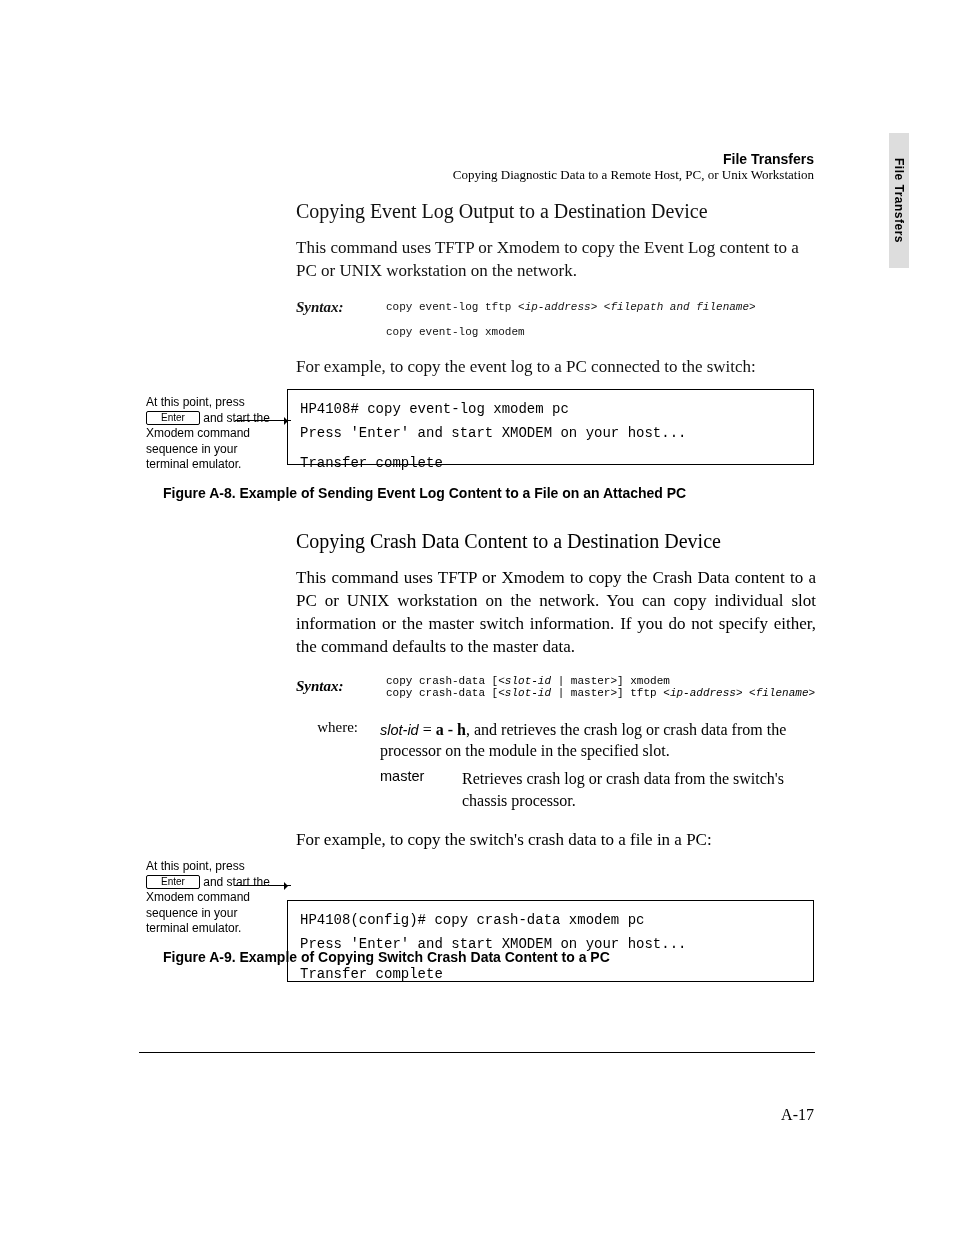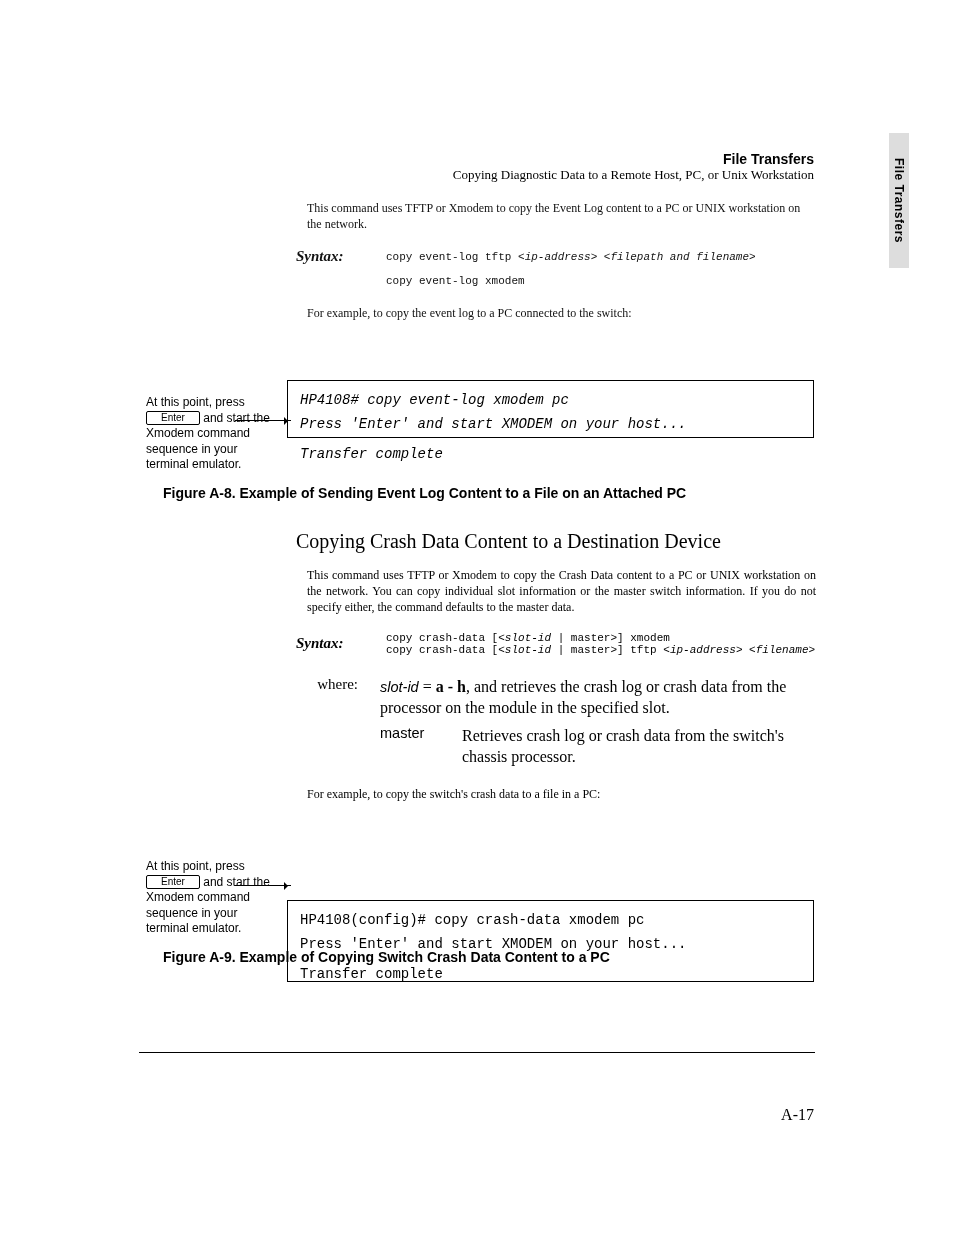--- a/index.html
+++ b/index.html
@@ -54,23 +54,23 @@
     font-family: Georgia, "Times New Roman", serif;
     color:#111;
   }
   .h2{
     font-family: Georgia, "Times New Roman", serif;
     font-size:20px;
     margin:0 0 14px 0;
     font-weight:normal;
   }
   .para{
-    font-size:12px;
+    font-size:17px;
     line-height:1.35;
-    margin:0 0 16px 11px;
+    margin:0 0 16px 0;
   }
   .syntax-row{
     display:flex;
     gap:28px;
     margin-bottom:6px;
     font-size:15px;
     align-items:center;
   }
   .syntax-label{
     font-family: Georgia, serif;
@@ -86,21 +86,21 @@
   .syntax-body .it{ font-style: italic;}
   .example-box{
     position:absolute;
     border:1px solid #000;
     font-family: "Courier New", monospace;
     font-size:14px;
     padding:8px 12px;
     box-sizing:border-box;
     line-height:1.7;
   }
-  .box1{ left:287px; top:380px; width:527px; height:58px;font-style:italic;}
+  .box1{ left:287px; top:389px; width:527px; height:76px;}
   .box2{ left:287px; top:900px; width:527px; height:82px;}
   .callout{
     position:absolute;
     width:132px;
     font-family: Arial, Helvetica, sans-serif;
     font-size:12px;
     line-height:1.3;
   }
   .callout1{ left:146px; top:395px;}
   .callout2{ left:146px; top:859px;}
@@ -193,20 +193,21 @@
 <div class="tab">
   <span class="tab-text">File Transfers</span>
 </div>
 
 <div class="header-block">
   <div class="header-title">File Transfers</div>
   <div class="header-sub">Copying Diagnostic Data to a Remote Host, PC, or Unix Workstation</div>
 </div>
 
 <div class="content">
+  <div class="h2">Copying Event Log Output to a Destination Device</div>
   <p class="para">This command uses TFTP or Xmodem to copy the Event Log content to a PC or UNIX workstation on the network.</p>
 
   <div class="syntax-row">
     <div class="syntax-label">Syntax:</div>
     <div class="syntax-body">
       <span>copy event-log tftp &lt;</span><span class="it">ip-address</span><span>&gt; &lt;</span><span class="it">filepath and filename</span><span>&gt;</span>
     </div>
   </div>
   <div class="syntax-row" style="margin-top:10px;margin-bottom:18px;">
     <div class="syntax-label"></div>

